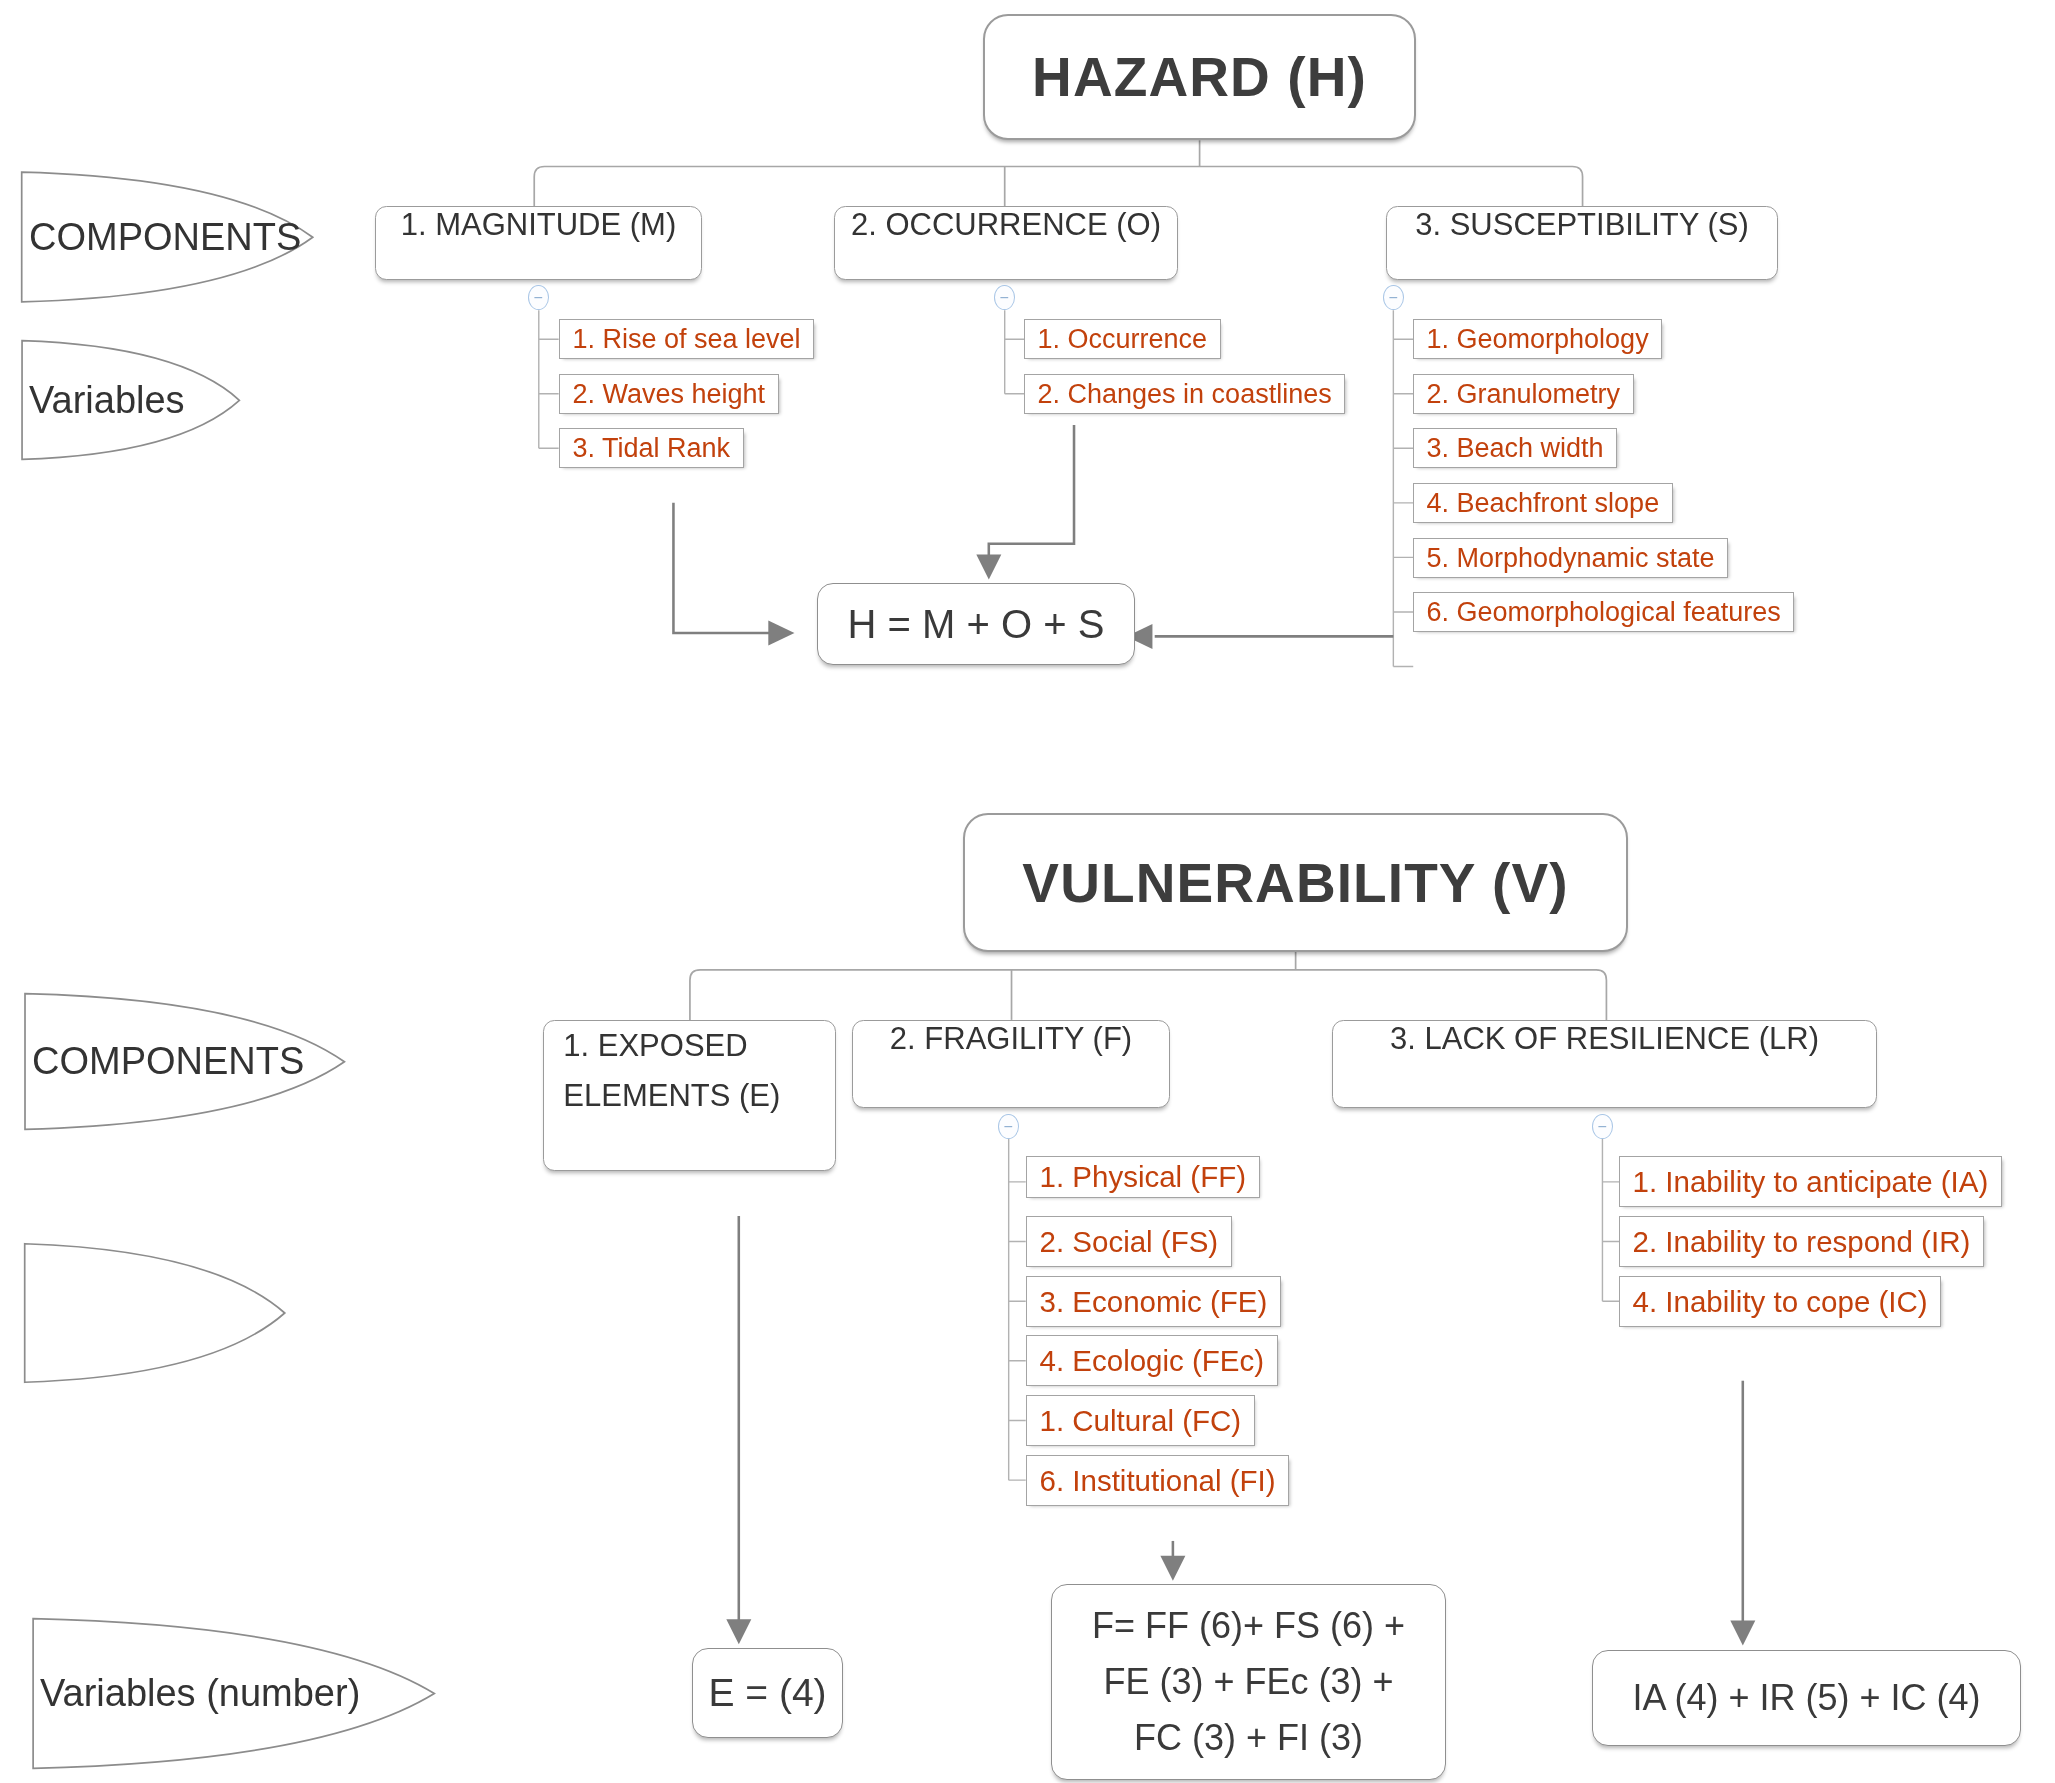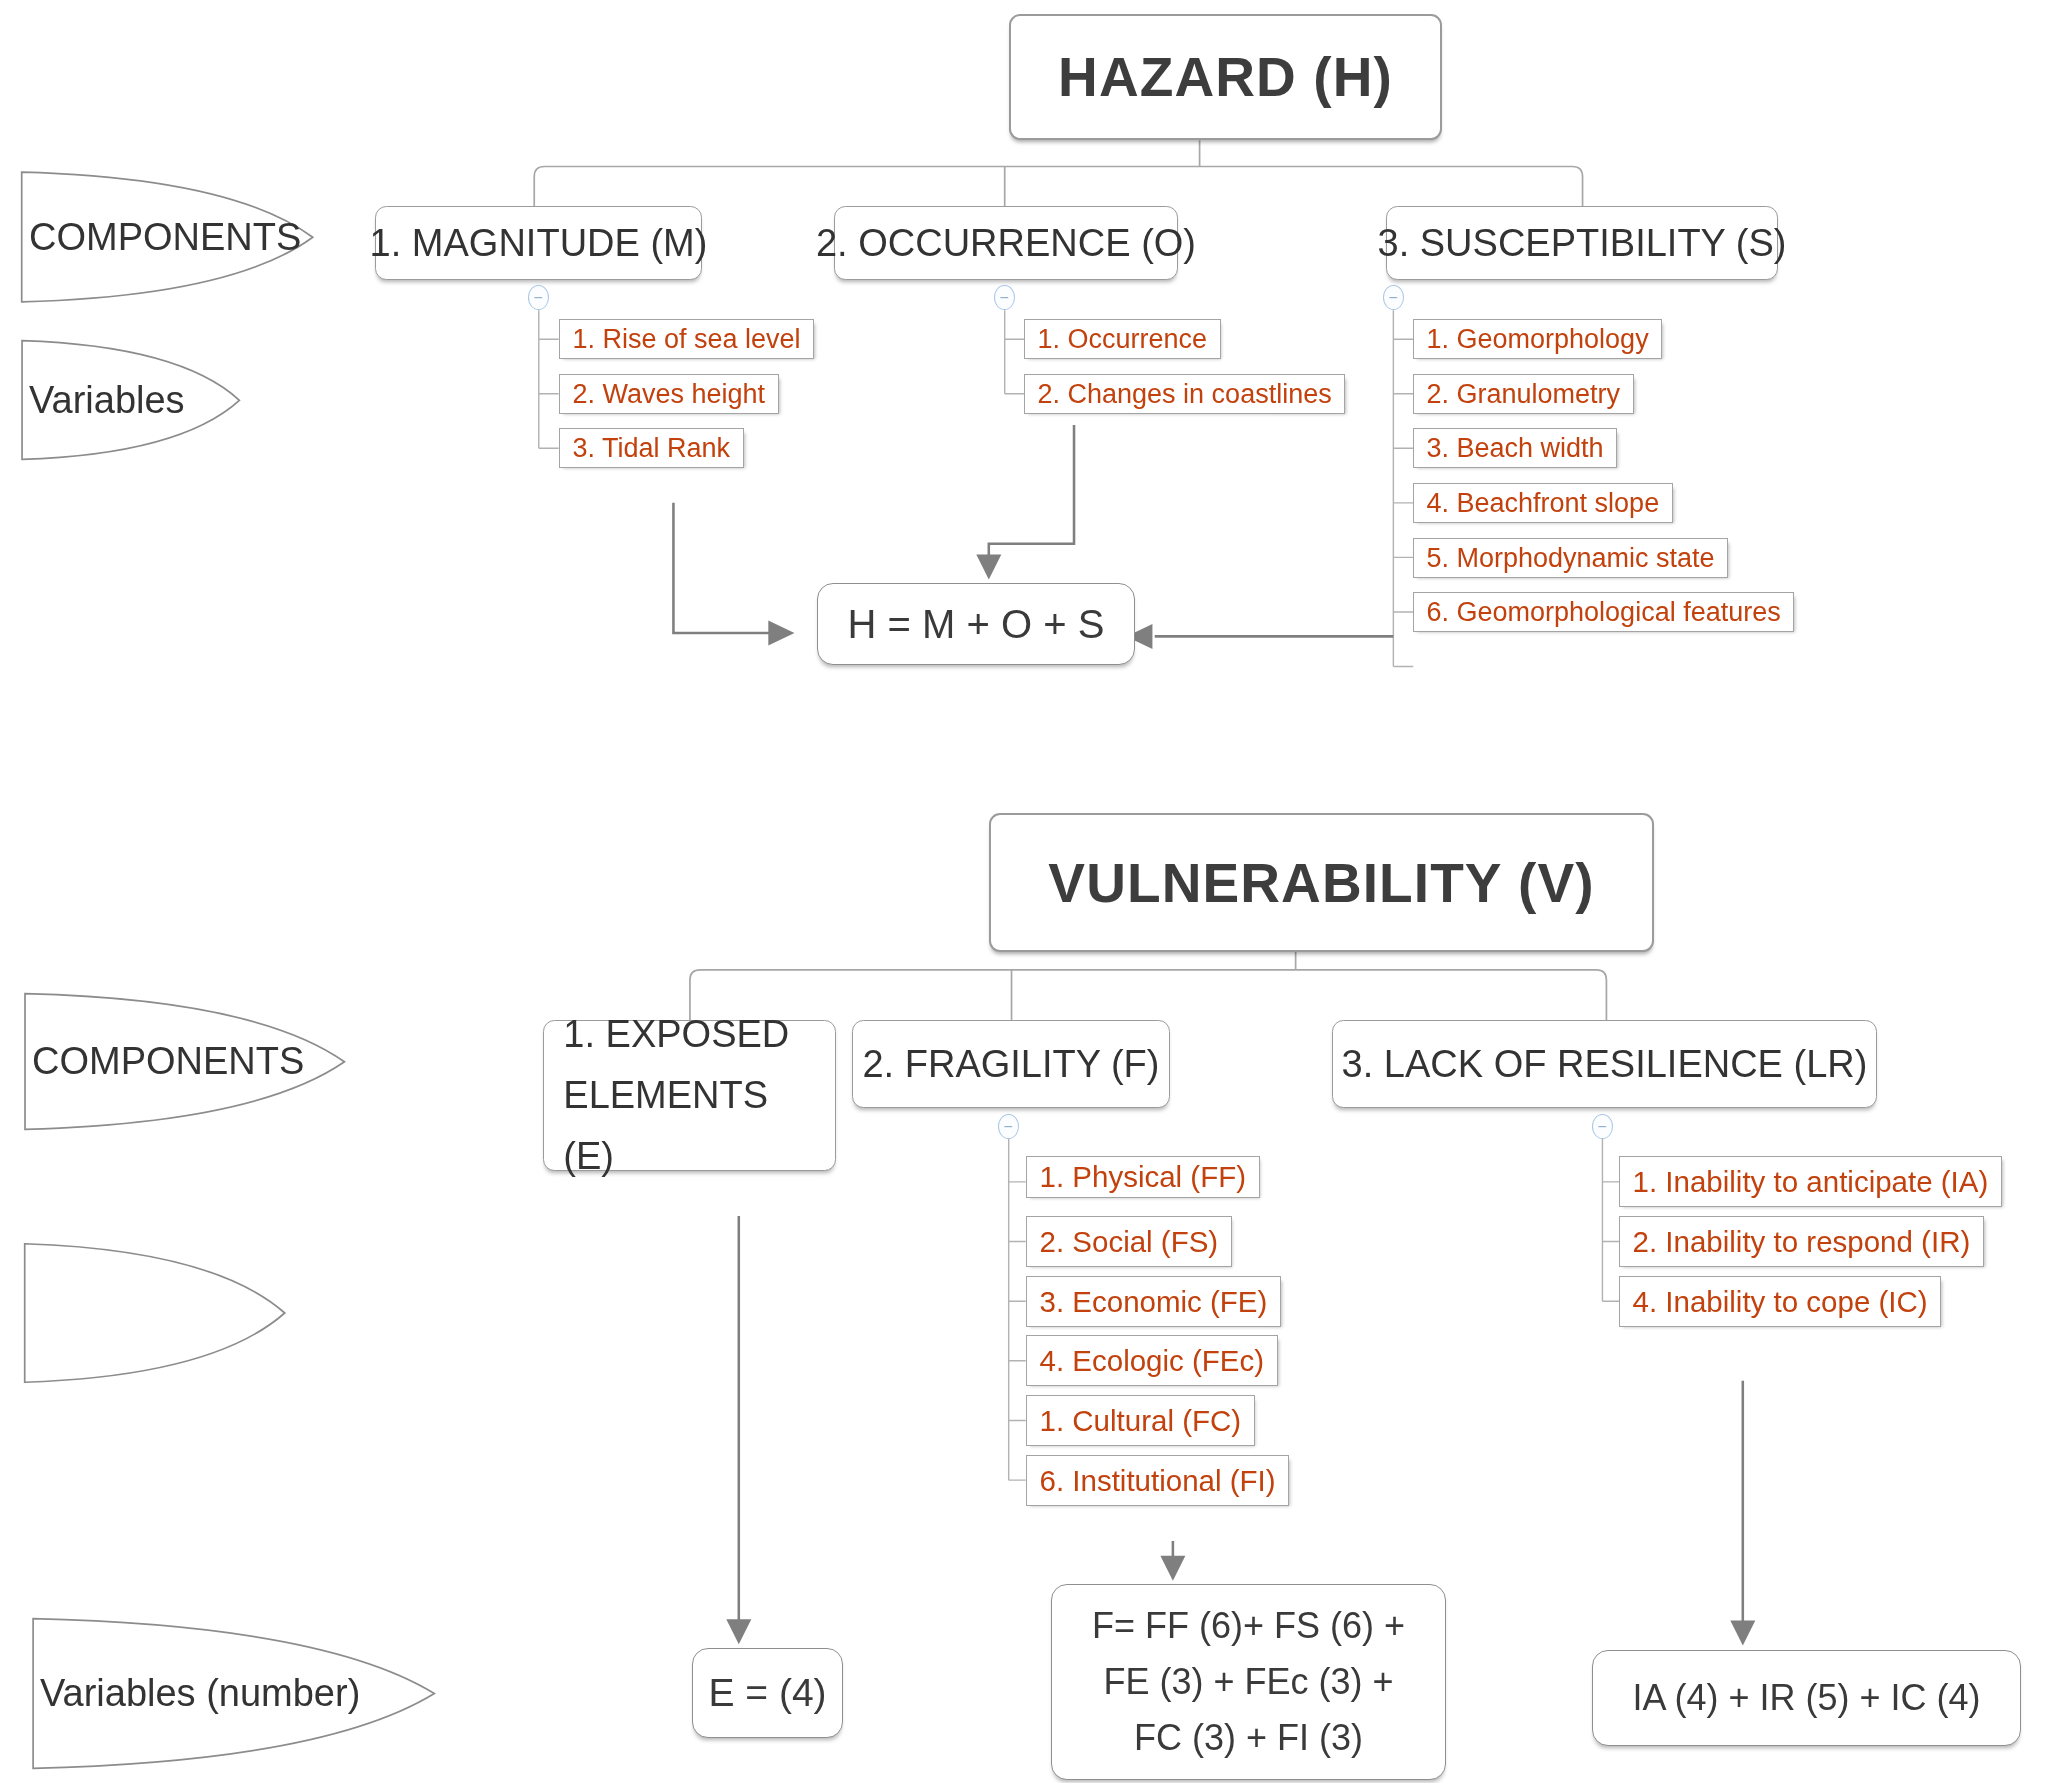--- a/index.html
+++ b/index.html
@@ -3,30 +3,29 @@
 <meta charset="utf-8">
 <style>
   html,body { margin:0; padding:0; background:#ffffff; }
   .stage {
     position:relative; width:2056px; height:1783px; background:#ffffff;
     font-family:"Liberation Sans", sans-serif; overflow:hidden;
   }
   .stage svg.wires { position:absolute; left:0; top:0; }
   .box { position:absolute; background:#ffffff; box-sizing:border-box; }
   .tbox {
-    border:2.3px solid #9b9b9b; border-radius:11px;
+    border:2.3px solid #9b9b9b; border-radius:25px;
     display:flex; align-items:center; justify-content:center;
     font-weight:bold; font-size:55px; color:#3d3d3d; letter-spacing:1.1px;
     box-shadow:0 4.5px 4.5px -2.8px rgba(0,0,0,.35);
-    margin-left:26px;
   }
   .cbox {
     border:1.7px solid #9b9b9b; border-radius:11.4px;
-    display:flex; align-items:center; justify-content:center;
-    font-size:38px; color:#333333; white-space:pre;
+    display:flex; justify-content:center;
+    font-size:31px; color:#333333; white-space:pre;
     box-shadow:0 4px 4.5px -2.8px rgba(0,0,0,.3);
   }
   .cbox.multiline {
     justify-content:flex-start; text-align:left;
     padding:0 19.3px; line-height:1.6; white-space:normal;
   }
   .vbox {
     border:1.1px solid #a4a4a4;
     display:flex; align-items:center; padding:0 12.5px;
     font-size:27px; color:#c2410c; white-space:pre;

